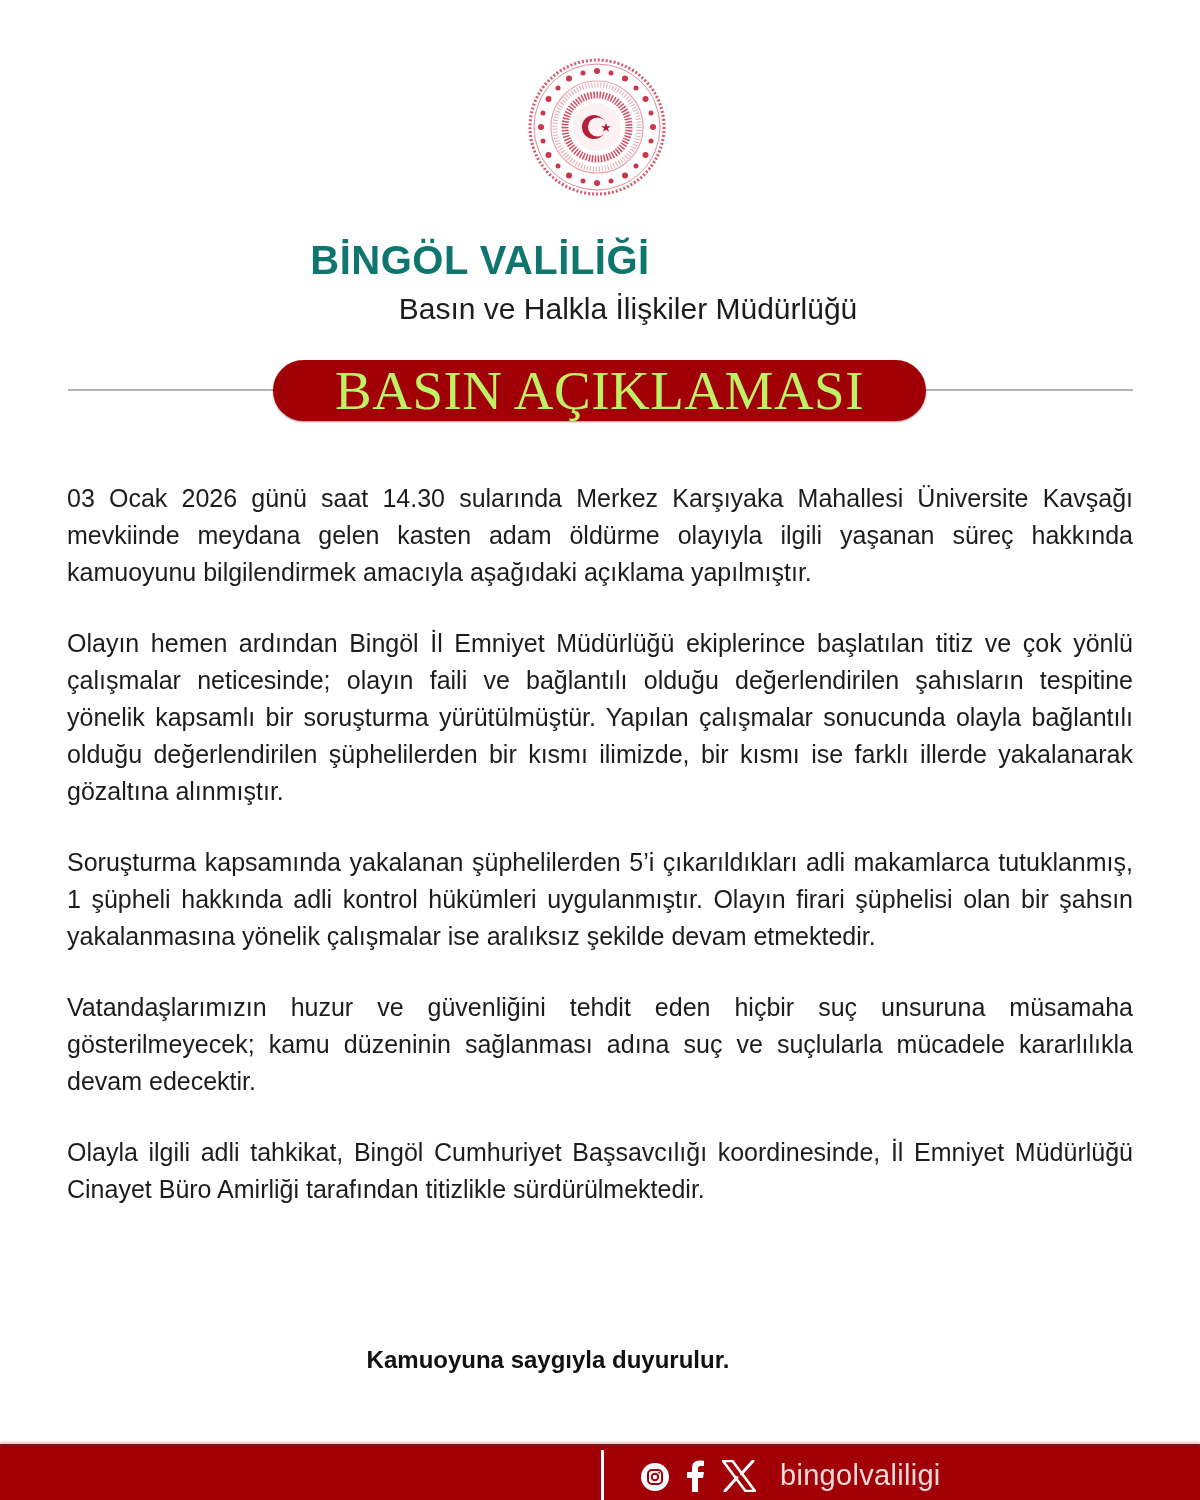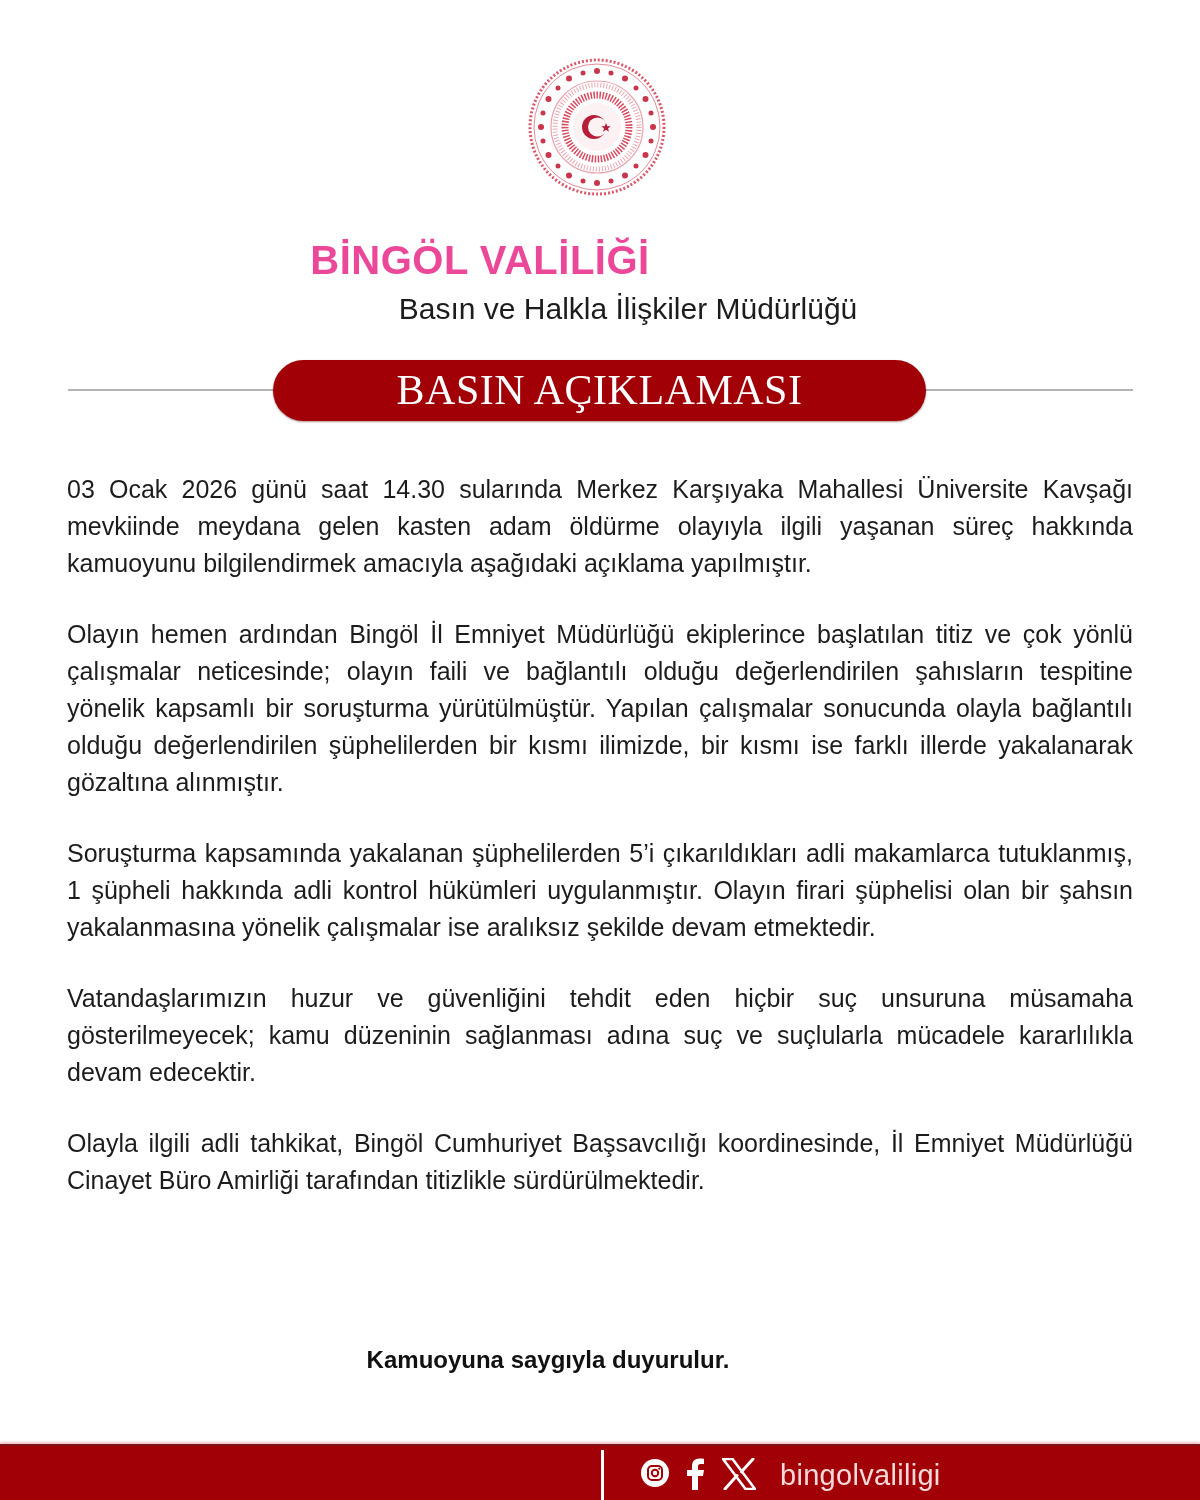--- a/index.html
+++ b/index.html
@@ -23,21 +23,21 @@
       height: 140px;
     }
     .title {
       position: absolute;
       left: 0;
       top: 232px;
       width: 960px;
       text-align: center;
       font-size: 40px;
       font-weight: bold;
-      color: #ec4899;
+      color: #0f766e;
       letter-spacing: 0.5px;
       line-height: 56px;
     }
     .subtitle {
       position: absolute;
       left: 0;
       top: 289px;
       width: 1200px;
       text-align: center;
       font-size: 30px;
@@ -61,33 +61,33 @@
       height: 61px;
       border-radius: 31px;
       background: #a10007;
       box-shadow: 0 1px 2px rgba(80,0,0,0.45);
       display: flex;
       align-items: center;
       justify-content: center;
     }
     .banner span {
       font-family: "Liberation Serif", "DejaVu Serif", serif;
-      color: #ffffff;
-      font-size: 42px;
+      color: #bef264;
+      font-size: 55px;
       letter-spacing: 0.5px;
       line-height: 61px;
     }
     .content {
       position: absolute;
       left: 67px;
       top: 463px;
       width: 1066px;
     }
     .para {
-      margin: 8px 0 34px 0;
+      margin: 17px 0 34px 0;
       font-size: 25px;
       line-height: 37px;
       text-align: justify;
       color: #1c1c1c;
     }
     .closing {
       position: absolute;
       left: 0;
       top: 1346px;
       width: 1096px;
@@ -123,21 +123,21 @@
       top: 4px;
       width: 3px;
       height: 52px;
       background: #ffffff;
     }
     .social {
       position: absolute;
       left: 640px;
       top: 12px;
       display: flex;
-      align-items: flex-start;
+      align-items: flex-end;
       gap: 16px;
     }
     .social svg { display: block; }
     .social-handle {
       font-size: 29px;
       color: #f6d9d9;
       margin-left: 8px;
       letter-spacing: 0.3px;
       line-height: 34px;
     }

